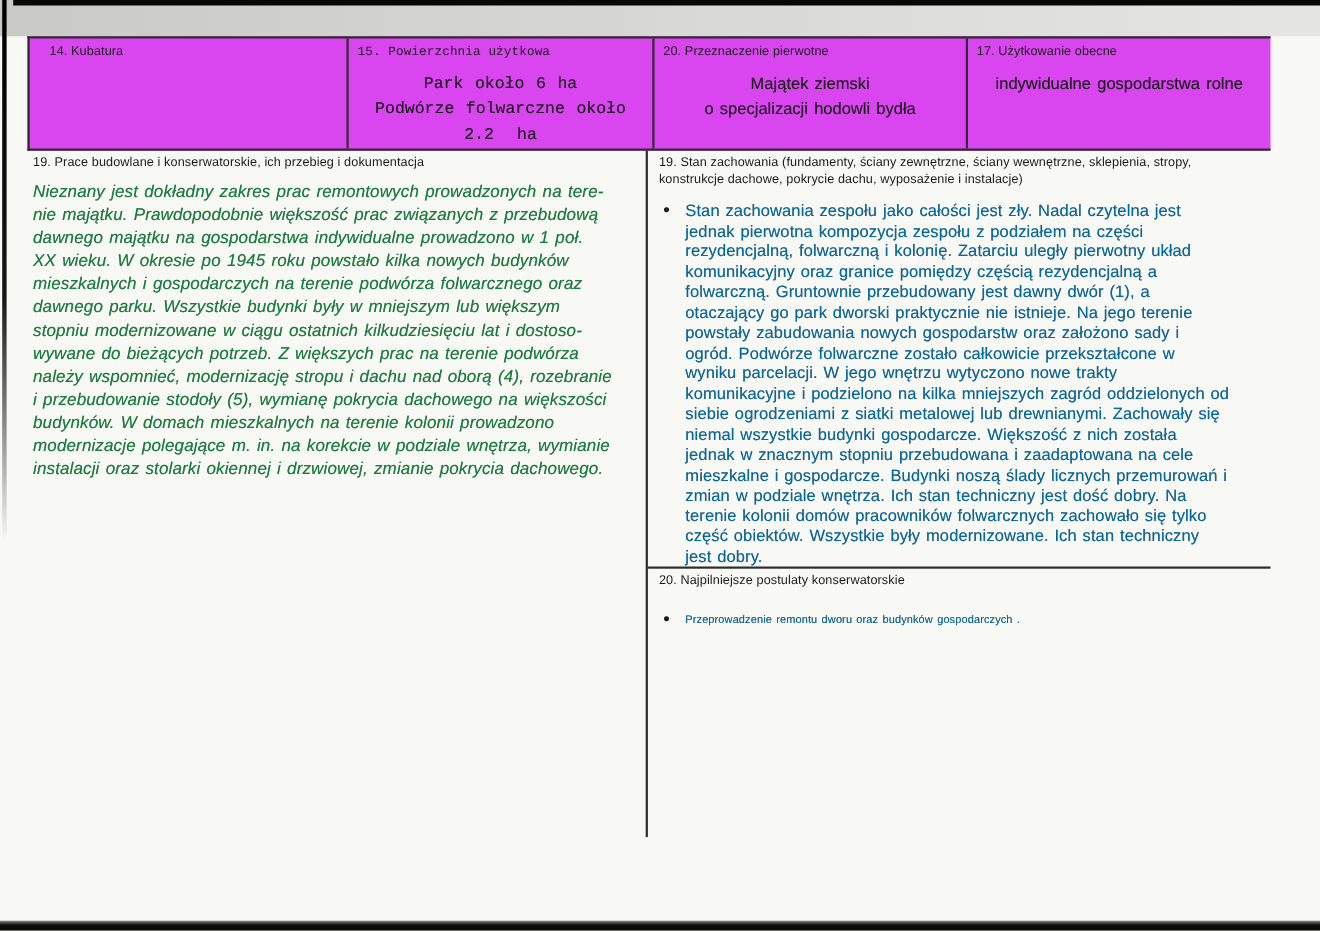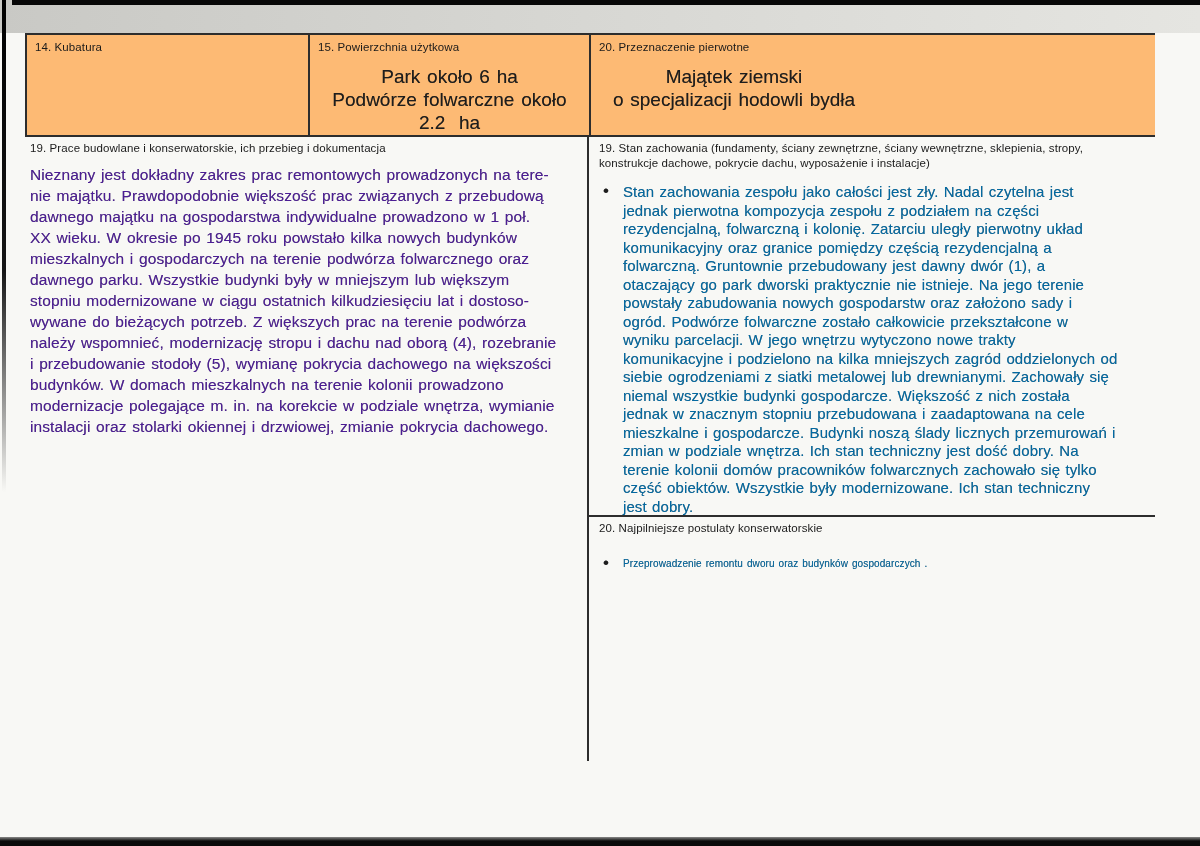--- a/index.html
+++ b/index.html
@@ -27,46 +27,47 @@
   .scan-bar-bottom {
     position:absolute; bottom:0; left:0; width:1200px; height:9px;
     background:linear-gradient(180deg,#8a8a88 0%, #0a0a0a 45%);
   }
   .form { position:absolute; left:25px; top:33px; width:1130px; }
   .row1 {
     display:flex; height:104px;
     border-top:2px solid #2d2d2d;
     border-bottom:2px solid #2d2d2d;
     border-left:2px solid #2d2d2d;
-    background:#fdba74;
+    background:#d946ef;
+    padding-left:10px;
   }
   .cell { padding:5px 8px 0 8px; overflow:hidden; }
   .c14 { width:281px; }
-  .c15 { width:281px; border-left:2px solid #2d2d2d; }
+  .c15 { width:281px; border-left:2px solid #2d2d2d;font-family:Liberation Mono, monospace; }
   .c16 { width:288px; border-left:2px solid #2d2d2d; }
   .c17 { width:280px; border-left:2px solid #2d2d2d; }
   .lbl {
     font-size:11.5px; line-height:15px; color:#1a1a1a;
     letter-spacing:0.1px; white-space:pre-wrap;
   }
   .val {
-    font-size:19px; line-height:23px; margin-top:10px;
+    font-size:15px; line-height:23px; margin-top:10px;
     text-align:center; white-space:pre-wrap; color:#1d1d1d;
     word-spacing:1.5px; text-shadow:0 0 0.4px rgba(0,0,0,0.45);
   }
   .row2 { display:flex; }
   .col-left { width:562px; padding:4px 4px 0 5px; }
   .col-right {
     width:568px; min-height:624px;
     border-left:2px solid #2d2d2d;
   }
   .para {
     margin-top:8px; font-size:15.5px; line-height:21px;
-    white-space:pre-wrap; color:#4c1d95; word-spacing:1.2px;
-    letter-spacing:0.1px; text-shadow:0 0 0.4px rgba(0,0,0,0.45);
+    white-space:pre-wrap; color:#15803d; word-spacing:1.2px;
+    letter-spacing:0.1px; text-shadow:0 0 0.4px rgba(0,0,0,0.45);font-style:italic;
   }
   .sec19 {
     height:380px; border-bottom:2px solid #2d2d2d;
     padding:4px 8px 12px 10px; overflow:hidden;
   }
   .sec20 { padding:4px 8px 0 10px; }
   ul.blist { list-style:none; margin-top:12px; }
   .sec20 ul.blist { margin-top:18px; }
   ul.blist li {
     position:relative; padding-left:24px;
@@ -99,20 +100,24 @@
       </div>
       <div class="cell c15">
         <div class="lbl">15. Powierzchnia użytkowa</div>
         <div class="val">Park około 6 ha
 Podwórze folwarczne około 2.2  ha</div>
       </div>
       <div class="cell c16">
         <div class="lbl">20. Przeznaczenie pierwotne</div>
         <div class="val">Majątek ziemski
 o specjalizacji hodowli bydła</div>
+      </div>
+      <div class="cell c17">
+        <div class="lbl">17. Użytkowanie obecne</div>
+        <div class="val">indywidualne gospodarstwa rolne</div>
       </div>
     </div>
 
     <div class="row2">
       <div class="col-left">
         <div class="lbl">19. Prace budowlane i konserwatorskie, ich przebieg i dokumentacja</div>
         <div class="para">Nieznany jest dokładny zakres prac remontowych prowadzonych na tere-
 nie majątku. Prawdopodobnie większość prac związanych z przebudową
 dawnego majątku na gospodarstwa indywidualne prowadzono w 1 poł.
 XX wieku. W okresie po 1945 roku powstało kilka nowych budynków

